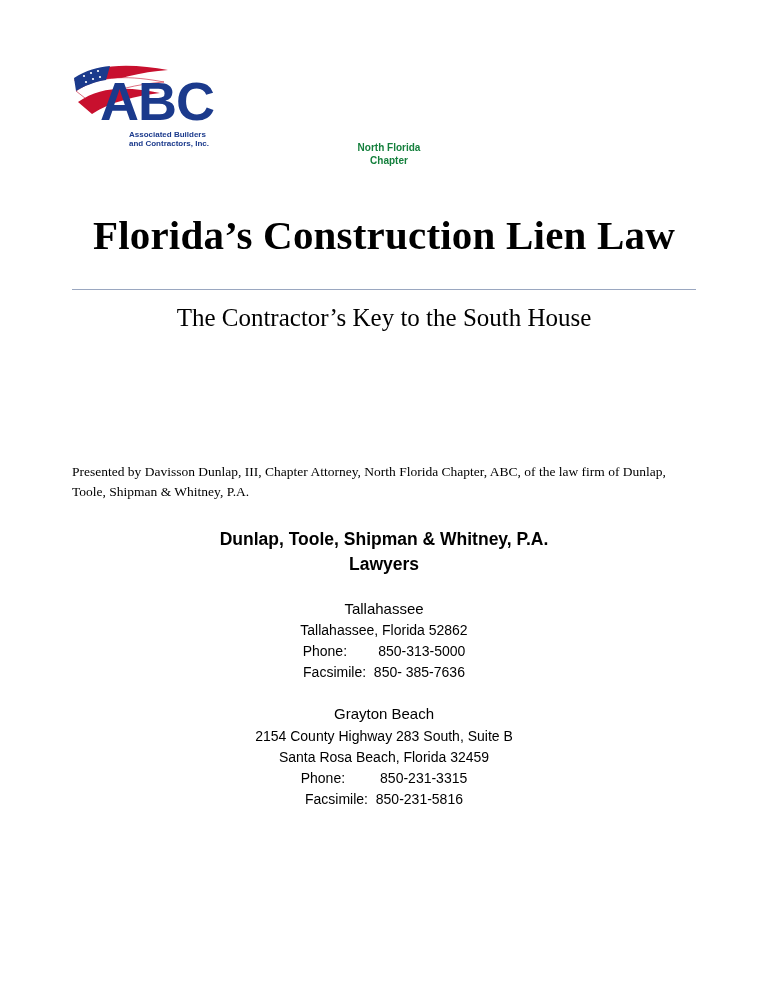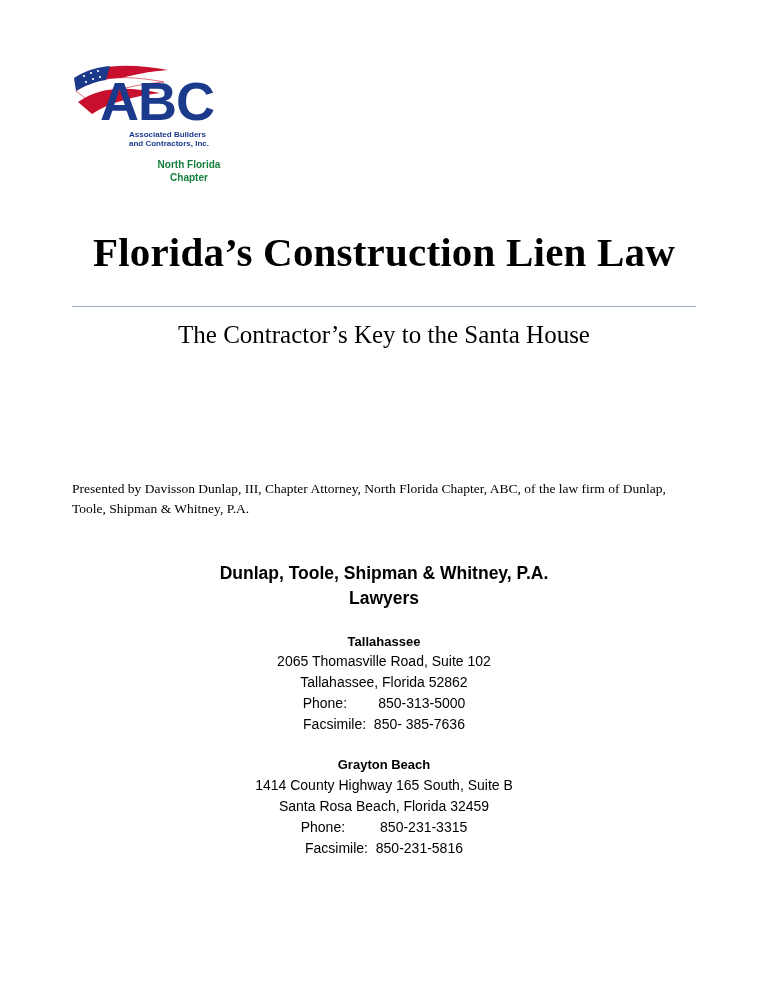--- a/index.html
+++ b/index.html
@@ -19,22 +19,22 @@
     width: 768px;
     height: 994px;
     box-sizing: border-box;
     padding: 0 72px;
   }
 
   
   .logo-block {
     margin-top: 62px;
     display: flex;
-    flex-direction: column;
-    align-items: flex-start;
+    flex-direction: row;
+    align-items: flex-end;
   }
   .logo-mark {
     position: relative;
     width: 200px;
     height: 105px;
   }
   .flag-swoosh {
     position: absolute;
     left: 0px;
     top: 2px;
@@ -102,21 +102,21 @@
   
   .presented {
     margin-top: 128px;
     font-size: 13.5px;
     line-height: 1.42;
     text-align: left;
   }
 
   
   .firm {
-    margin-top: 43px;
+    margin-top: 26px;
     text-align: center;
     font-family: "Liberation Sans", sans-serif;
     font-weight: bold;
     font-size: 17.5px;
     line-height: 1.45;
   }
   .firm-sub {
     text-align: center;
     font-family: "Liberation Sans", sans-serif;
     font-weight: bold;
@@ -125,22 +125,22 @@
   }
 
   .office {
     margin-top: 20px;
     text-align: center;
     font-family: "Liberation Sans", sans-serif;
     font-size: 14px;
     line-height: 1.5;
   }
   .office-name {
-    font-weight: bold;
-    font-size: 13px;
+    font-weight: normal;
+    font-size: 15px;
   }
   .office-row {
     white-space: pre;
   }
 </style>
 </head>
 <body>
 
 <div class="page">
 
@@ -161,36 +161,35 @@
         </g>
       </svg>
       <div class="abc-letters">ABC</div>
       <div class="abc-sub">Associated Builders<br>and Contractors, Inc.</div>
     </div>
     <div class="chapter-line">North Florida<br>Chapter</div>
   </div>
 
   <h1 class="title">Florida’s Construction Lien Law</h1>
   <hr class="title-rule">
-  <div class="subtitle">The Contractor’s Key to the Santa House</div>
+  <div class="subtitle">The Contractor’s Key to the South House</div>
 
   <div class="presented">Presented by Davisson Dunlap, III, Chapter Attorney, North Florida Chapter, ABC, of the law firm of Dunlap, Toole, Shipman &amp; Whitney, P.A.</div>
 
   <div class="firm">Dunlap, Toole, Shipman &amp; Whitney, P.A.</div>
   <div class="firm-sub">Lawyers</div>
 
   <div class="office">
     <div class="office-name">Tallahassee</div>
-    <div class="office-row">2065 Thomasville Road, Suite 102</div>
     <div class="office-row">Tallahassee, Florida 52862</div>
     <div class="office-row">Phone:        850-313-5000</div>
     <div class="office-row">Facsimile:  850- 385-7636</div>
   </div>
 
   <div class="office">
     <div class="office-name">Grayton Beach</div>
-    <div class="office-row">1414 County Highway 165 South, Suite B</div>
+    <div class="office-row">2154 County Highway 283 South, Suite B</div>
     <div class="office-row">Santa Rosa Beach, Florida 32459</div>
     <div class="office-row">Phone:         850-231-3315</div>
     <div class="office-row">Facsimile:  850-231-5816</div>
   </div>
 
 </div>
 
 </body></html>

